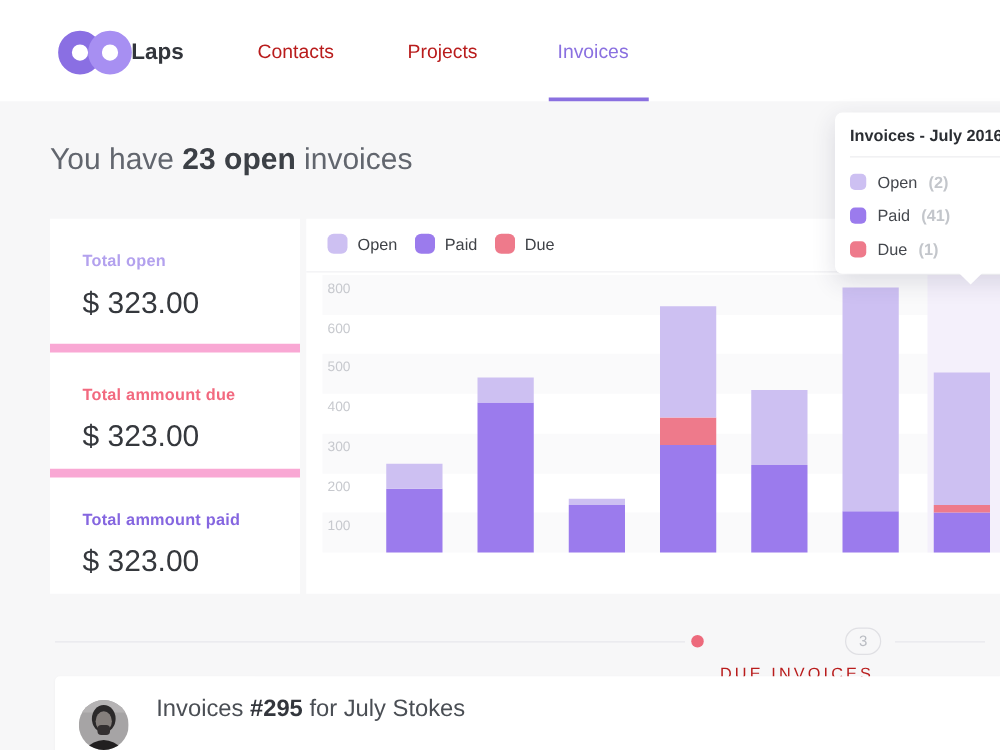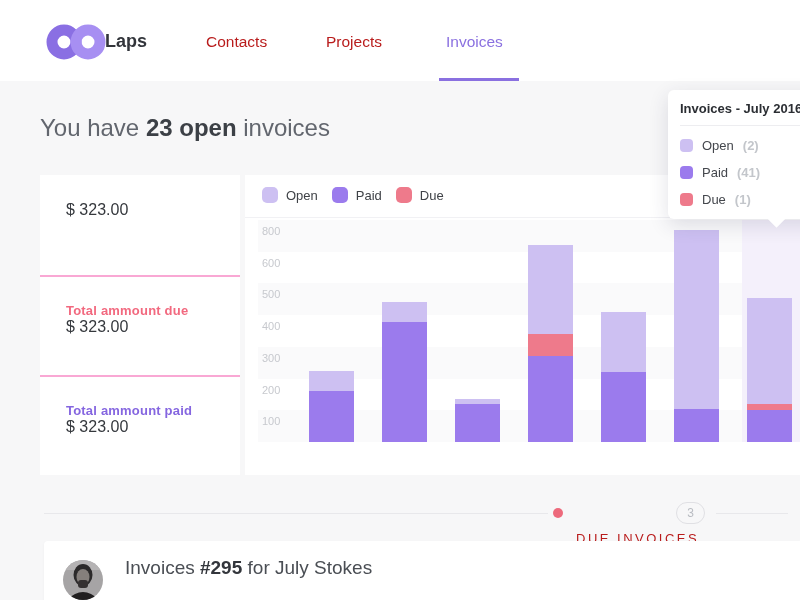--- a/index.html
+++ b/index.html
@@ -17,23 +17,23 @@
   .nav-item.active { color:#8a70e0; }
   .nav-underline { position:absolute; left:439px; top:78px; width:80px; height:3px; background:#8a70e0; }
 
   
   .page-heading { position:absolute; left:40px; top:114px; font-size:24px; font-weight:300; color:#62666e; }
   .page-heading b { font-weight:700; color:#3c4046; }
 
   
   .stats-panel { position:absolute; left:40px; top:175px; width:200px; height:300px; background:#ffffff; }
   .stat-card { position:relative; width:100%; height:100px; padding:26px 0 0 26px; }
-  .stat-card + .stat-card { border-top:2px solid #f9a8d4; }
+  .stat-card + .stat-card { border-top:7px solid #f9a8d4; }
   .stat-label { font-size:13px; font-weight:700; letter-spacing:.2px; }
-  .stat-value { margin-top:0; font-size:16px; color:#35383d; }
+  .stat-value { margin-top:13px; font-size:24px; color:#35383d; }
 
   
   .chart-panel { position:absolute; left:245px; top:175px; width:555px; height:300px; background:#ffffff; }
   .legend { position:absolute; left:17px; top:12px; display:flex; align-items:center; gap:14px; }
   .legend-item { display:flex; align-items:center; gap:8px; cursor:pointer; }
   .legend-swatch { width:16px; height:16px; border-radius:5px; }
   .legend-label { font-size:13px; color:#3f4247; }
   .legend-divider { position:absolute; left:0; top:42px; width:100%; height:1px; background:#f1f1f4; }
 
   #plot { position:absolute; left:13px; top:45px; width:542px; height:222px; }
@@ -89,20 +89,21 @@
   <div class="nav-item" style="left:206px">Contacts</div>
   <div class="nav-item" style="left:326px">Projects</div>
   <div class="nav-item active" style="left:446px">Invoices</div>
 </div>
 <div class="nav-underline"></div>
 
 <div class="page-heading"><span>You have </span><b>23 open</b><span> invoices</span></div>
 
 <div class="stats-panel">
   <div class="stat-card">
+    <div class="stat-label" style="color: rgb(179, 161, 238);">Total open</div>
     <div class="stat-value">$ 323.00</div>
   </div>
   <div class="stat-card">
     <div class="stat-label" style="color: rgb(242, 105, 127);">Total ammount due</div>
     <div class="stat-value">$ 323.00</div>
   </div>
   <div class="stat-card">
     <div class="stat-label" style="color: rgb(133, 102, 224);">Total ammount paid</div>
     <div class="stat-value">$ 323.00</div>
   </div>

